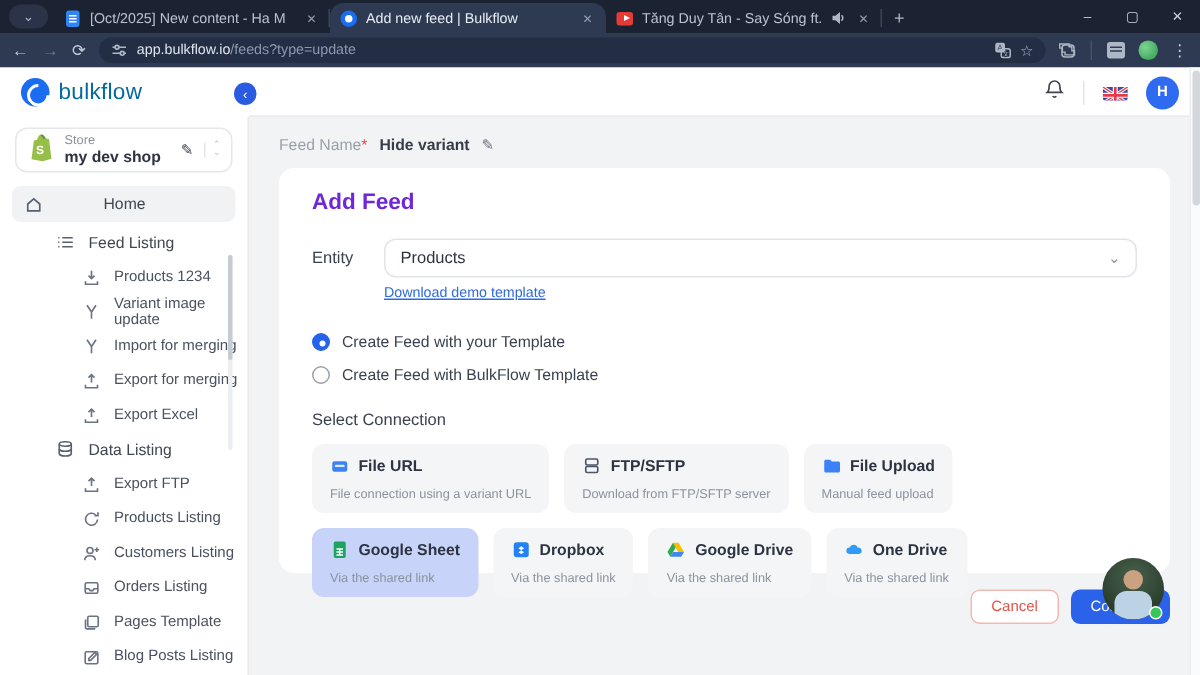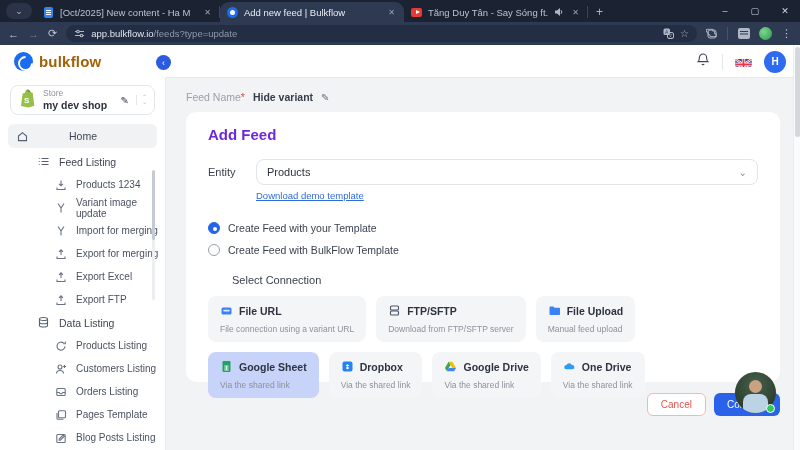--- a/index.html
+++ b/index.html
@@ -46,21 +46,21 @@
   .ext-green { width:13px; height:13px; border-radius:50%; background:radial-gradient(circle at 35% 35%, #7ed492, #2c9a4b); }
   .menudots { font-size:11px; color:#c3cbdb; }
 
   
   .app-topbar { position:absolute; top:45px; left:0; width:800px; height:33px; background:#fff;
                 display:flex; align-items:center; }
   .brand { width:166px; display:flex; align-items:center; gap:6px; padding-left:14px; }
   .brand-mark { width:19px; height:19px; border-radius:50%; background:#1a6cf0; position:relative; }
   .brand-mark::after { content:""; position:absolute; left:4px; top:4px; width:11px; height:11px; border-radius:50%;
                        border:2.5px solid #fff; border-top-color:transparent; transform:rotate(45deg); }
-  .brand-name { font-size:15px; font-weight:bold; color:#a16207; letter-spacing:.2px; }
+  .brand-name { font-size:15px; font-weight:normal; color:#0369a1; letter-spacing:.2px; }
   .topbar-right { margin-left:auto; display:flex; align-items:center; gap:12px; padding-right:14px; }
   .vdiv { width:1px; height:16px; background:#e3e6ea; }
   .flag { width:17px; height:11px; border-radius:2px; overflow:hidden; }
   .avatar { width:22px; height:22px; border-radius:50%; background:#2e6bf0; color:#fff; font-size:10px;
             font-weight:bold; display:flex; align-items:center; justify-content:center; }
   .collapse-btn { position:absolute; left:156px; top:55px; width:15px; height:15px; border-radius:50%;
                   background:#2a5be0; color:#fff; font-size:9px; display:flex; align-items:center;
                   justify-content:center; z-index:6; }
 
   
@@ -101,21 +101,21 @@
             padding:0 10px; font-size:11px; color:#2d3340; background:#fff; }
   .select .chev { margin-left:auto; color:#8a919c; font-size:10px; }
   .demo-link { margin:5px 0 0 48px; font-size:9.5px; color:#2f6bdb; text-decoration:underline; display:inline-block; }
   .radios { margin-top:14px; }
   .radio-row { display:flex; align-items:center; gap:8px; height:22px; }
   .radio { width:12px; height:12px; border-radius:50%; flex:0 0 auto; }
   .radio.on { background:#2563eb; border:1px solid #2563eb; position:relative; }
   .radio.on::after { content:""; position:absolute; left:3.5px; top:3.5px; width:4px; height:4px; border-radius:50%; background:#fff; }
   .radio.off { background:#fff; border:1.5px solid #9aa1ac; }
   .radio-label { font-size:10.5px; color:#3a4250; font-weight:500; }
-  .sc-label { margin-top:13px; font-size:11px; color:#3a4250;margin-left:24px; }
+  .sc-label { margin-top:13px; font-size:11px; color:#3a4250; }
   .conn-wrap { margin-top:10px; display:flex; flex-wrap:wrap; gap:10px; max-width:520px; }
   .conn { background:#f4f5f7; border-radius:8px; padding:8px 12px; }
   .conn.selected { background:#c7d3f8; }
   .conn-name { display:flex; align-items:center; gap:6px; font-size:10.5px; font-weight:bold; color:#2d3340; }
   .conn-desc { margin-top:7px; font-size:8.5px; color:#8b919d; }
   .cicon { width:13px; height:13px; display:flex; align-items:center; justify-content:center; }
 
   .footer-row { display:flex; justify-content:flex-end; gap:8px; padding:11px 20px; align-items:center; }
   .btn-cancel { background:#fff; border:1px solid #f2b9b0; color:#e5534b; font-size:10px; border-radius:6px;
                 padding:5px 13px; font-family:inherit; }
@@ -335,42 +335,42 @@
           <span class="nicon">
               <svg width="12" height="12" viewBox="0 0 12 12">
                 <g fill="none" stroke="currentColor" stroke-width="1.1">
                   <path d="M2 8.5v2h8v-2"></path>
                   <path d="M6 7V2M4 3.8l2-2 2 2"></path>
                 </g>
               </svg>
             </span>
           <span>Export Excel</span>
         </div>
-        <div class="nav-item sub">
-          <span class="nicon">
-              <svg width="12" height="12" viewBox="0 0 12 12">
-                <g fill="none" stroke="currentColor" stroke-width="1.1">
-                  <path d="M2 8.5v2h8v-2"></path>
-                  <path d="M6 7V2M4 3.8l2-2 2 2"></path>
-                </g>
-              </svg>
-            </span>
-          <span>Export FTP</span>
-        </div>
         <div class="nav-item">
           <span class="nicon">
               <svg width="13" height="13" viewBox="0 0 13 13">
                 <g fill="none" stroke="currentColor" stroke-width="1.1">
                   <ellipse cx="6.5" cy="3" rx="4" ry="1.5"></ellipse>
                   <path d="M2.5 3v6.5c0 .8 1.8 1.5 4 1.5s4-.7 4-1.5V3"></path>
                   <path d="M2.5 6.3c0 .8 1.8 1.5 4 1.5s4-.7 4-1.5"></path>
                 </g>
               </svg>
             </span>
           <span>Data Listing</span>
+        </div>
+        <div class="nav-item sub">
+          <span class="nicon">
+              <svg width="12" height="12" viewBox="0 0 12 12">
+                <g fill="none" stroke="currentColor" stroke-width="1.1">
+                  <path d="M2 8.5v2h8v-2"></path>
+                  <path d="M6 7V2M4 3.8l2-2 2 2"></path>
+                </g>
+              </svg>
+            </span>
+          <span>Export FTP</span>
         </div>
         <div class="nav-item sub">
           <span class="nicon">
               <svg width="12" height="12" viewBox="0 0 12 12">
                 <g fill="none" stroke="currentColor" stroke-width="1.1">
                   <path d="M10 6.3A4 4 0 1 1 8.7 3.2"></path>
                   <path d="M10.3 1.5v2.2H8.1"></path>
                 </g>
               </svg>
             </span>

